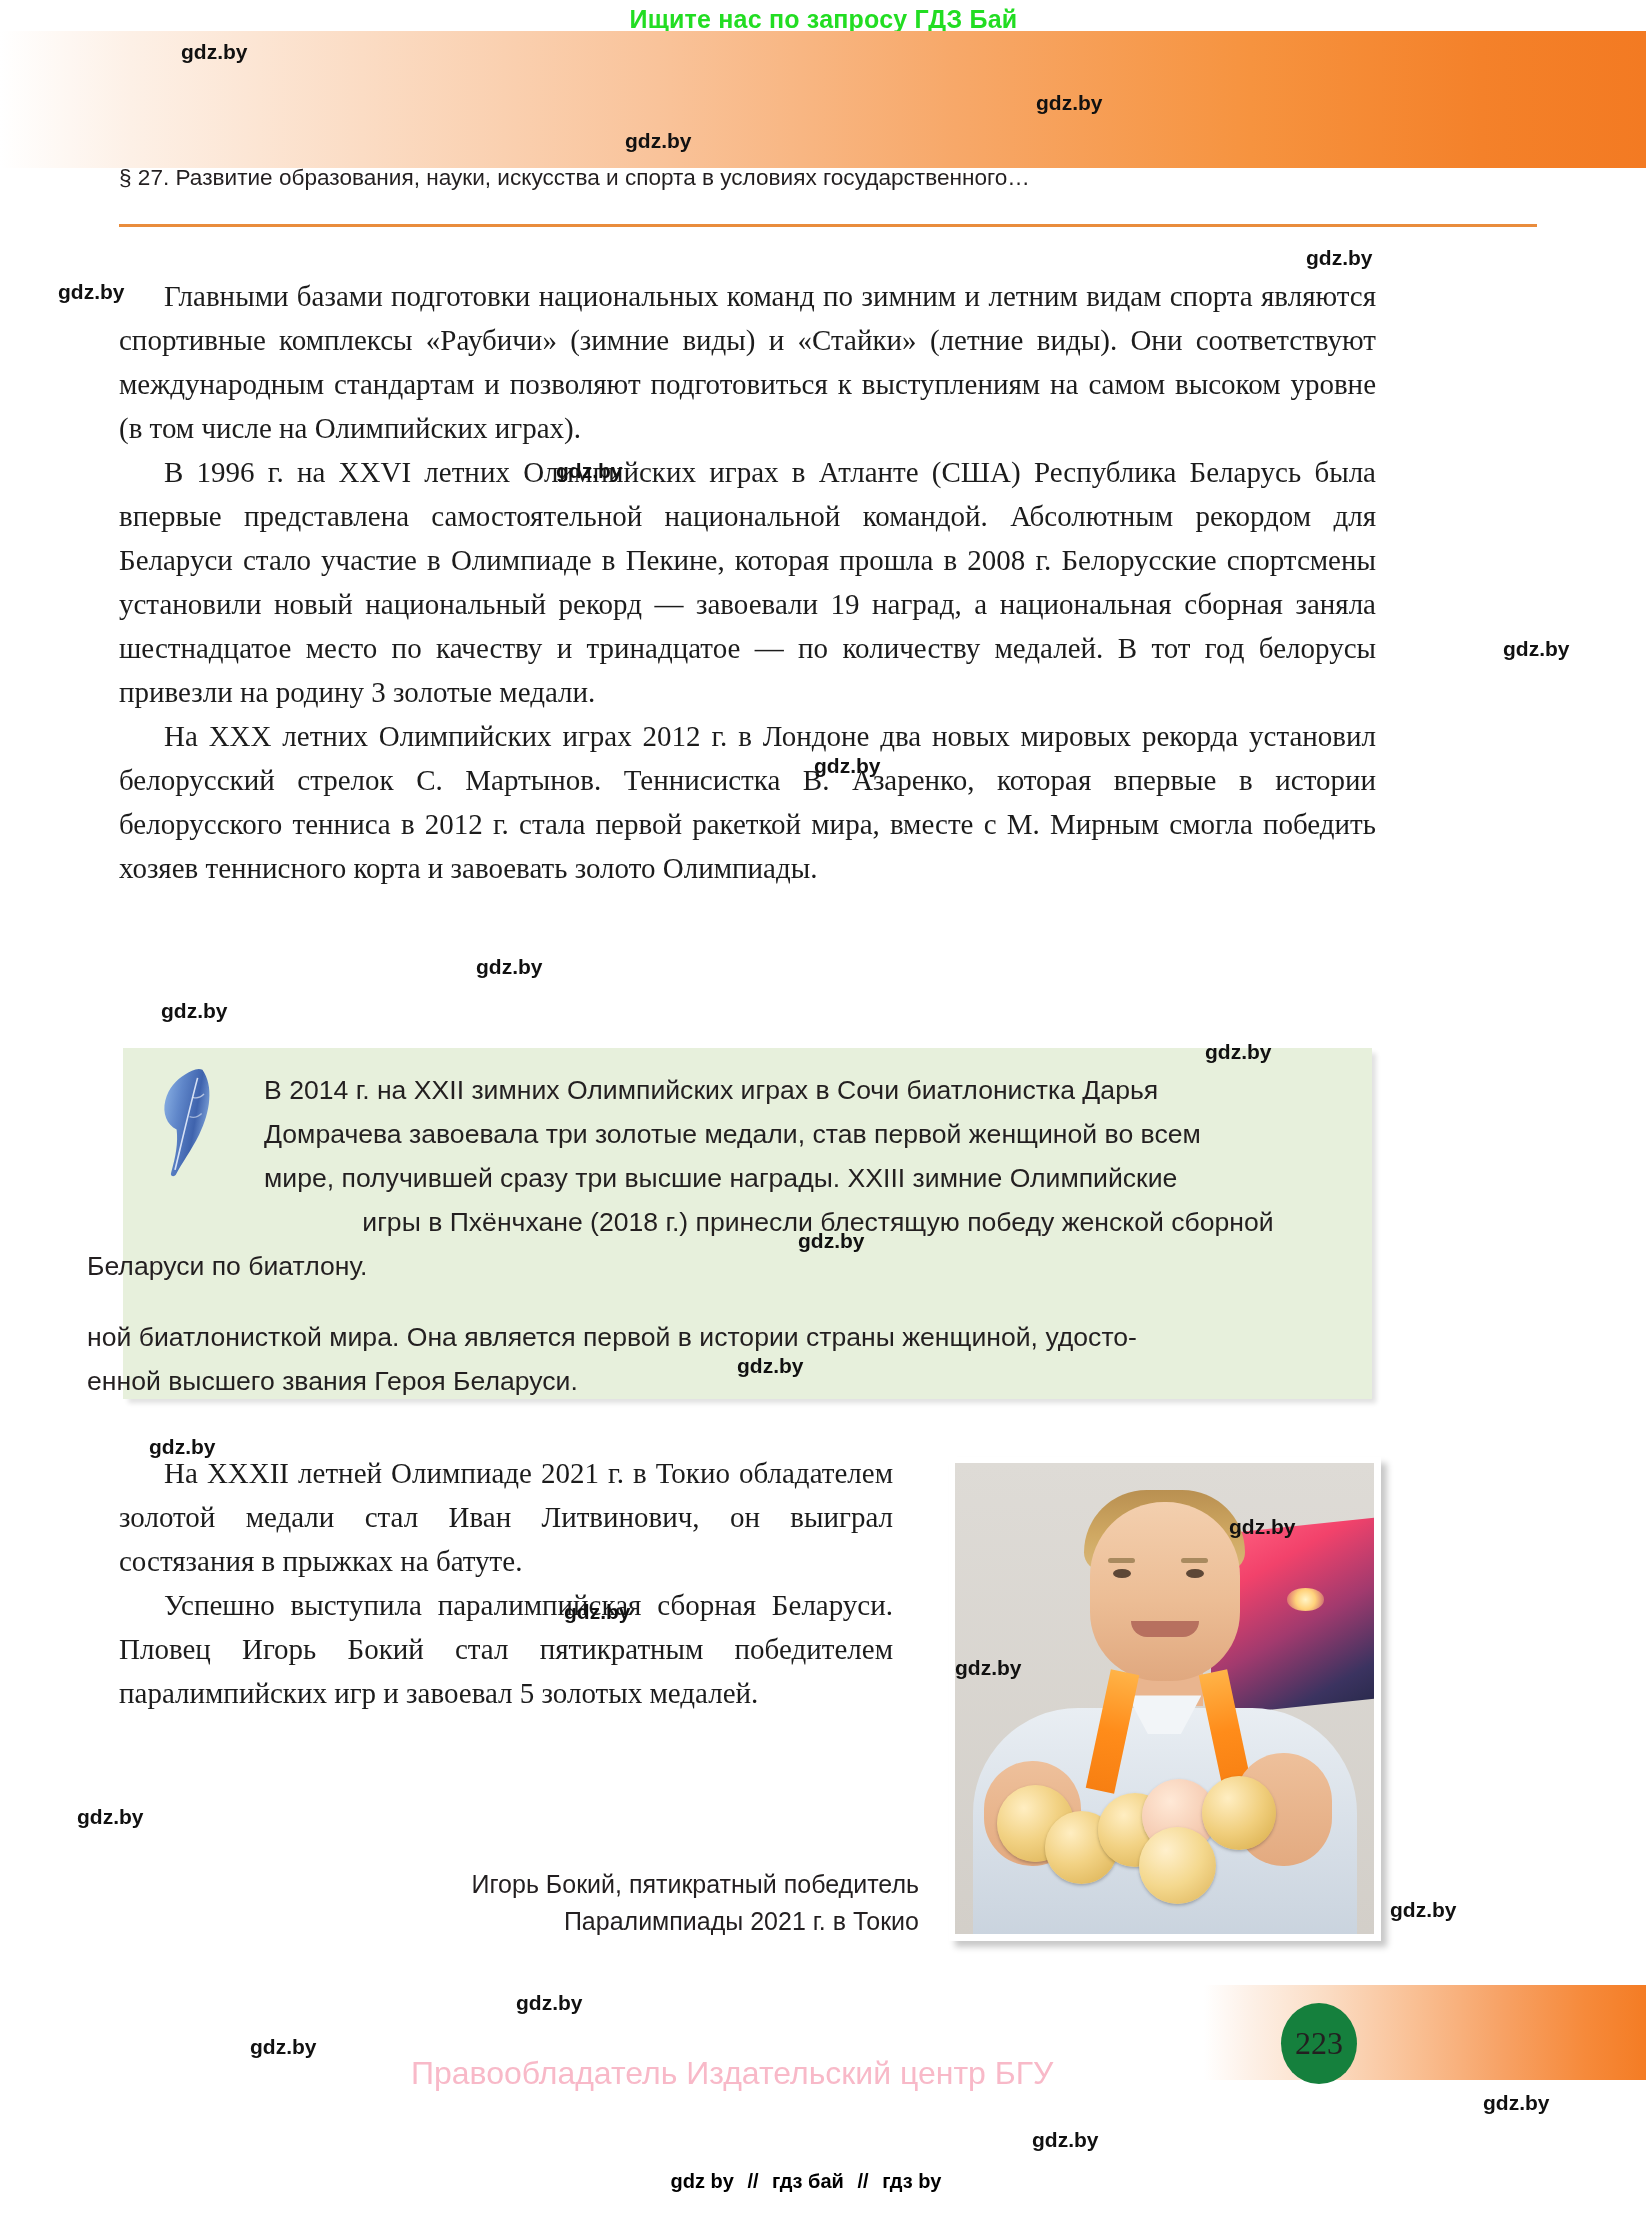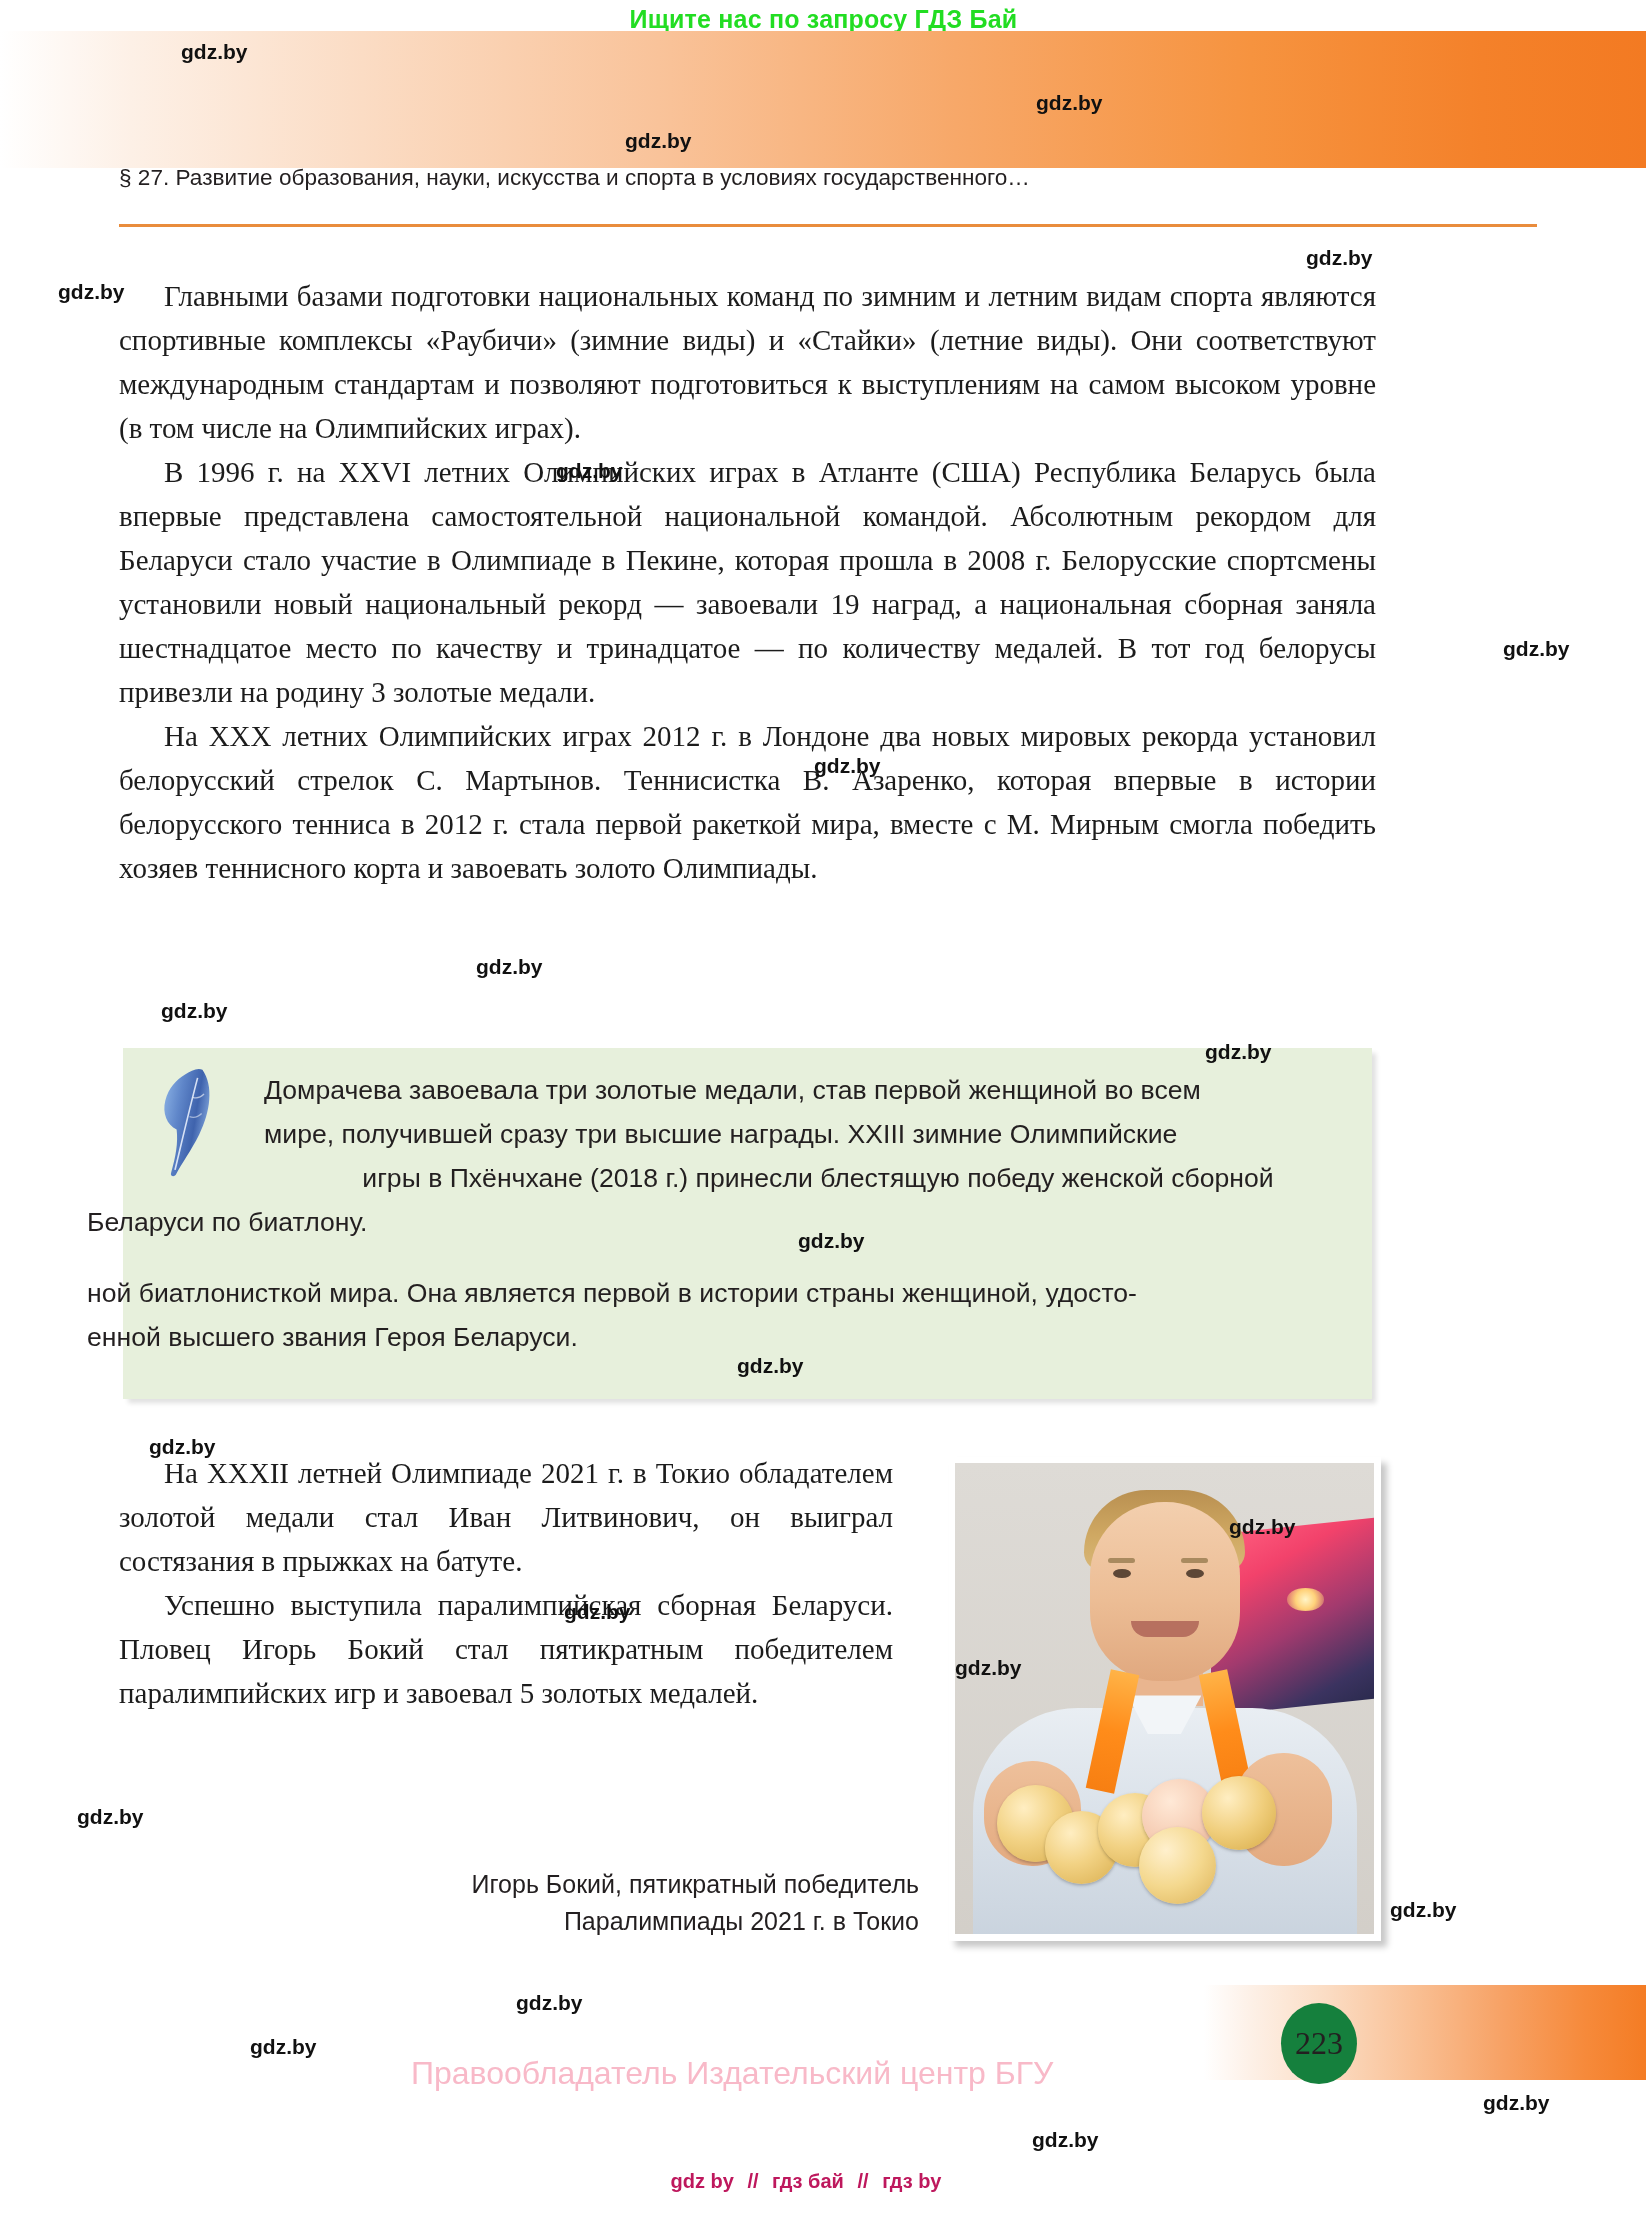--- a/index.html
+++ b/index.html
@@ -319,21 +319,21 @@
 
   
   .footer-links {
     position: absolute;
     left: 0;
     top: 2170px;
     width: 1612px;
     text-align: center;
     font-family: "Liberation Sans", sans-serif;
     font-size: 20px;
-    color: #be185d;
+    color: #000000;
     font-weight: bold;
   }
   .footer-links .sep { padding: 0 8px; }
 
   
   .wm {
     position: absolute;
     font-family: "Liberation Sans", sans-serif;
     font-weight: bold;
     color: #111111;
@@ -368,20 +368,21 @@
     </linearGradient>
   </defs>
   <path d="M66 6 C80 26 76 58 62 86 C52 106 40 122 33 136 C31 139 26 138 27 134
            C33 114 36 96 34 80 C22 74 16 60 20 44 C24 28 34 18 44 12 C52 7 60 3 66 6 Z" fill="url(#fg)"></path>
   <path d="M60 16 C52 46 44 80 32 130" stroke="#eef4ff" stroke-width="2" fill="none" opacity="0.85"></path>
   <path d="M54 40 C60 42 64 40 68 36" stroke="#ffffff" stroke-width="1.6" fill="none" opacity="0.6"></path>
   <path d="M50 64 C56 66 61 64 65 60" stroke="#ffffff" stroke-width="1.6" fill="none" opacity="0.5"></path>
 </svg>
 
 <div class="info-text">
+  <span class="ind">В 2014 г. на XXII зимних Олимпийских играх в Сочи биатлонистка Дарья</span>
   <span class="ind">Домрачева завоевала три золотые медали, став первой женщиной во всем</span>
   <span class="ind">мире, получившей сразу три высшие награды. XXIII зимние Олимпийские</span>
   <span class="ind-last">игры в Пхёнчхане (2018 г.) принесли блестящую победу женской сборной</span>
   <span class="full-last">Беларуси по биатлону.</span>
   <div class="info-gap"></div>
   <span class="full">ной биатлонисткой мира. Она является первой в истории страны женщиной, удосто-</span>
   <span class="full-last">енной высшего звания Героя Беларуси.</span>
 </div>
 
 <div class="text-col" id="para-block-2">

